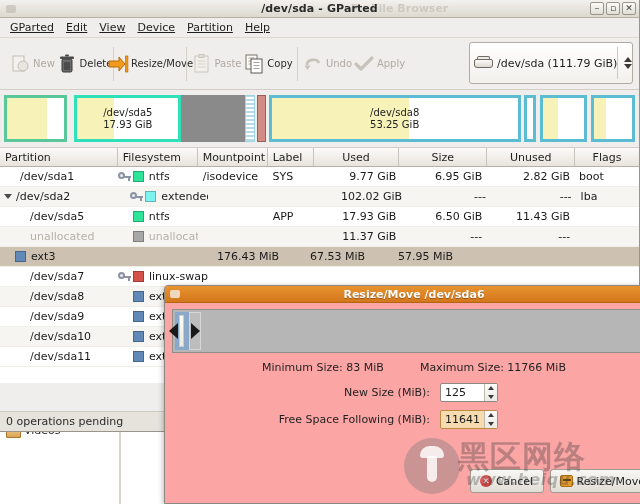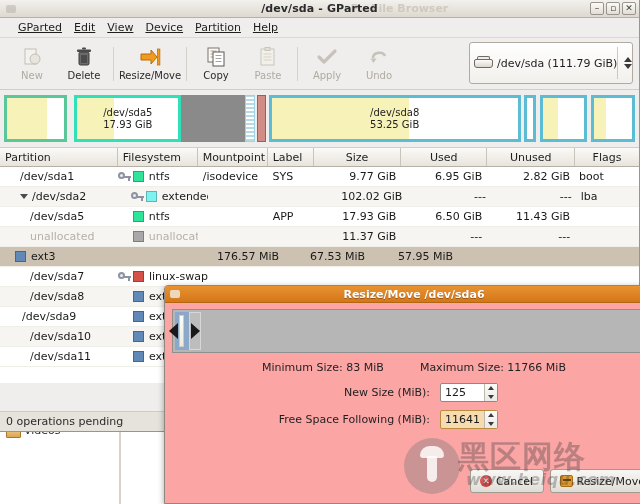--- a/index.html
+++ b/index.html
@@ -80,36 +80,36 @@
   .win-btn {
     width: 14px; height: 13px; background: linear-gradient(#fbfaf8,#e2ded6);
     border: 1px solid #9a948c; border-radius: 2px;
     font-size: 9px; line-height: 11px; text-align: center; color: #43403b;
   }
 
   
   .menubar {
     height: 20px; display: flex; align-items: center;
     background: #efeeec; border-bottom: 1px solid #dcd8d0;
-    padding-left: 12px;
+    padding-left: 4px;
   }
   .menu-item {
     padding: 2px 6px; font-size: 11px; color: #1e1e1e;
   }
   .menu-item u { text-decoration: underline; }
 
   
   .toolbar {
     height: 52px; background: #efeeec;
     border-bottom: 1px solid #d2cec6;
     display: flex; align-items: center; padding: 0 6px;
     position: relative;
   }
   .tb-btn {
-    width: 52px; height: 48px; display:flex; flex-direction:column;
+    width: 52px; height: 48px; display:flex; flex-direction:row;
     align-items:center; justify-content:center; gap:2px;
     font-size: 10px; color: #2a2a2a;
   }
   .tb-btn.dim { color: #b0aaa2; }
   .tb-sep { width:1px; height:34px; background:#d5d1c9; margin:0 3px; }
   .tb-ico { width: 22px; height: 22px; position: relative; }
 
   
   .device-combo {
     position: absolute; right: 6px; top: 4px;
@@ -410,69 +410,69 @@
         <span class="tb-ico">
           <svg width="22" height="22" viewBox="0 0 22 22">
             <path d="M2 8 H12 V4 L18 11 L12 18 V14 H2 Z" fill="#f29a1e" stroke="#b86c08" stroke-width="1"></path>
             <rect x="18.5" y="3" width="2.4" height="16" fill="#f29a1e" stroke="#b86c08" stroke-width=".7"></rect>
           </svg>
         </span>
         <span>Resize/Move</span>
       </div>
 
       <div class="tb-sep"></div>
+
+      <div class="tb-btn dim">
+        <span class="tb-ico">
+          <svg width="22" height="22" viewBox="0 0 22 22">
+            <rect x="4" y="3" width="13" height="16" fill="#f2f0eb" stroke="#cac5bc"></rect>
+            <rect x="8" y="1.5" width="5" height="3" fill="#e3dfd7" stroke="#cac5bc"></rect>
+            <line x1="6.5" y1="8" x2="14.5" y2="8" stroke="#d6d1c8"></line>
+              <line x1="6.5" y1="11" x2="14.5" y2="11" stroke="#d6d1c8"></line>
+              <line x1="6.5" y1="14" x2="14.5" y2="14" stroke="#d6d1c8"></line>
+          </svg>
+        </span>
+        <span>Paste</span>
+      </div>
 
       <div class="tb-btn">
         <span class="tb-ico">
           <svg width="22" height="22" viewBox="0 0 22 22">
             <rect x="3" y="2" width="11" height="14" fill="#fbfaf7" stroke="#7a756d"></rect>
             <line x1="5.5" y1="5" x2="11.5" y2="5" stroke="#a8a39a"></line>
               <line x1="5.5" y1="8" x2="11.5" y2="8" stroke="#a8a39a"></line>
               <line x1="5.5" y1="11" x2="11.5" y2="11" stroke="#a8a39a"></line>
             <rect x="8" y="6" width="11" height="14" fill="#ffffff" stroke="#5d5952"></rect>
             <line x1="10.5" y1="9.5" x2="16.5" y2="9.5" stroke="#a8a39a"></line>
               <line x1="10.5" y1="12.5" x2="16.5" y2="12.5" stroke="#a8a39a"></line>
               <line x1="10.5" y1="15.5" x2="16.5" y2="15.5" stroke="#a8a39a"></line>
           </svg>
         </span>
         <span>Copy</span>
       </div>
 
-      <div class="tb-btn dim">
-        <span class="tb-ico">
-          <svg width="22" height="22" viewBox="0 0 22 22">
-            <rect x="4" y="3" width="13" height="16" fill="#f2f0eb" stroke="#cac5bc"></rect>
-            <rect x="8" y="1.5" width="5" height="3" fill="#e3dfd7" stroke="#cac5bc"></rect>
-            <line x1="6.5" y1="8" x2="14.5" y2="8" stroke="#d6d1c8"></line>
-              <line x1="6.5" y1="11" x2="14.5" y2="11" stroke="#d6d1c8"></line>
-              <line x1="6.5" y1="14" x2="14.5" y2="14" stroke="#d6d1c8"></line>
-          </svg>
-        </span>
-        <span>Paste</span>
-      </div>
-
       <div class="tb-sep"></div>
-
-      <div class="tb-btn dim">
-        <span class="tb-ico">
-          <svg width="22" height="22" viewBox="0 0 22 22">
-            <path d="M3 11 L8 16 L19 5" stroke="#c8c3ba" stroke-width="3.2" fill="none" stroke-linecap="round" stroke-linejoin="round"></path>
-          </svg>
-        </span>
-        <span>Apply</span>
-      </div>
 
       <div class="tb-btn dim">
         <span class="tb-ico">
           <svg width="22" height="22" viewBox="0 0 22 22">
             <path d="M5 12 C5 6, 15 5, 17 10" stroke="#c8c3ba" stroke-width="2.6" fill="none"></path>
             <path d="M2.5 12.5 L8.5 12.5 L5.5 17 Z" fill="#c8c3ba"></path>
           </svg>
         </span>
         <span>Undo</span>
+      </div>
+
+      <div class="tb-btn dim">
+        <span class="tb-ico">
+          <svg width="22" height="22" viewBox="0 0 22 22">
+            <path d="M3 11 L8 16 L19 5" stroke="#c8c3ba" stroke-width="3.2" fill="none" stroke-linecap="round" stroke-linejoin="round"></path>
+          </svg>
+        </span>
+        <span>Apply</span>
       </div>
 
       <div class="device-combo">
         <span class="hdd-ico">
             <span class="top"></span>
             <span class="body"></span>
           </span>
         <span class="device-label">/dev/sda  (111.79 GiB)</span>
         <span class="spin-arrows">
           <span class="tri-up"></span>
@@ -514,22 +514,22 @@
         <span class="used" style="width:30%"></span>
       </div>
     </div>
 
     <div class="table-wrap">
       <div class="thead">
         <span class="th" style="width:118px">Partition</span>
         <span class="th" style="width:80px">Filesystem</span>
         <span class="th" style="width:70px">Mountpoint</span>
         <span class="th" style="width:46px">Label</span>
+        <span class="th c" style="width:86px">Used</span>
         <span class="th c" style="width:88px">Size</span>
-        <span class="th c" style="width:86px">Used</span>
         <span class="th c" style="width:88px">Unused</span>
         <span class="th c" style="width:64px;border-right:none">Flags</span>
       </div>
 
       <div class="tr">
         <span class="td" style="width:118px;padding-left:20px">/dev/sda1</span>
         <span class="td" style="width:80px;padding-left:0">
           <span class="keyico">
               <i class="ring"></i>
               <i class="shaft"></i>
@@ -540,21 +540,21 @@
         </span>
         <span class="td" style="width:70px">/isodevice</span>
         <span class="td" style="width:46px">SYS</span>
         <span class="td r" style="width:88px">9.77 GiB</span>
         <span class="td r" style="width:86px">6.95 GiB</span>
         <span class="td r" style="width:88px">2.82 GiB</span>
         <span class="td" style="width:64px;padding-left:4px">boot</span>
       </div>
 
       <div class="tr alt">
-        <span class="td" style="width:134px;padding-left:20px">
+        <span class="td" style="width:134px;padding-left:4px">
           <span class="twisty"></span>
           <span>/dev/sda2</span>
         </span>
         <span class="td" style="width:80px;padding-left:0">
           <span class="keyico">
               <i class="ring"></i>
               <i class="shaft"></i>
               <i class="tooth"></i>
             </span>
           <span class="swatch" style="background:#7df3f0"></span>
@@ -596,21 +596,21 @@
         <span class="td" style="width:64px;padding-left:4px"></span>
       </div>
 
       <div class="tr sel">
         <span class="td" style="width:80px;padding-left:15px">
           <span class="swatch" style="background:#6189b8"></span>
           <span>ext3</span>
         </span>
         <span class="td" style="width:70px"></span>
         <span class="td" style="width:46px"></span>
-        <span class="td r" style="width:88px">176.57 MiB</span>
+        <span class="td r" style="width:88px">176.43 MiB</span>
         <span class="td r" style="width:86px">67.53 MiB</span>
         <span class="td r" style="width:88px">57.95 MiB</span>
         <span class="td" style="width:64px;padding-left:4px"></span>
       </div>
 
       <div class="tr">
         <span class="td" style="width:118px;padding-left:30px">/dev/sda7</span>
         <span class="td" style="width:120px;padding-left:0">
           <span class="keyico">
               <i class="ring"></i>
@@ -624,21 +624,21 @@
 
       <div class="tr alt">
         <span class="td" style="width:118px;padding-left:30px">/dev/sda8</span>
         <span class="td" style="width:120px;padding-left:15px">
           <span class="swatch" style="background:#6189b8"></span>
           <span>ext3</span>
         </span>
       </div>
 
       <div class="tr">
-        <span class="td" style="width:118px;padding-left:22px">/dev/sda9</span>
+        <span class="td" style="width:118px;padding-left:30px">/dev/sda9</span>
         <span class="td" style="width:120px;padding-left:15px">
           <span class="swatch" style="background:#6189b8"></span>
           <span>ext3</span>
         </span>
       </div>
 
       <div class="tr alt">
         <span class="td" style="width:118px;padding-left:30px">/dev/sda10</span>
         <span class="td" style="width:120px;padding-left:15px">
           <span class="swatch" style="background:#6189b8"></span>

